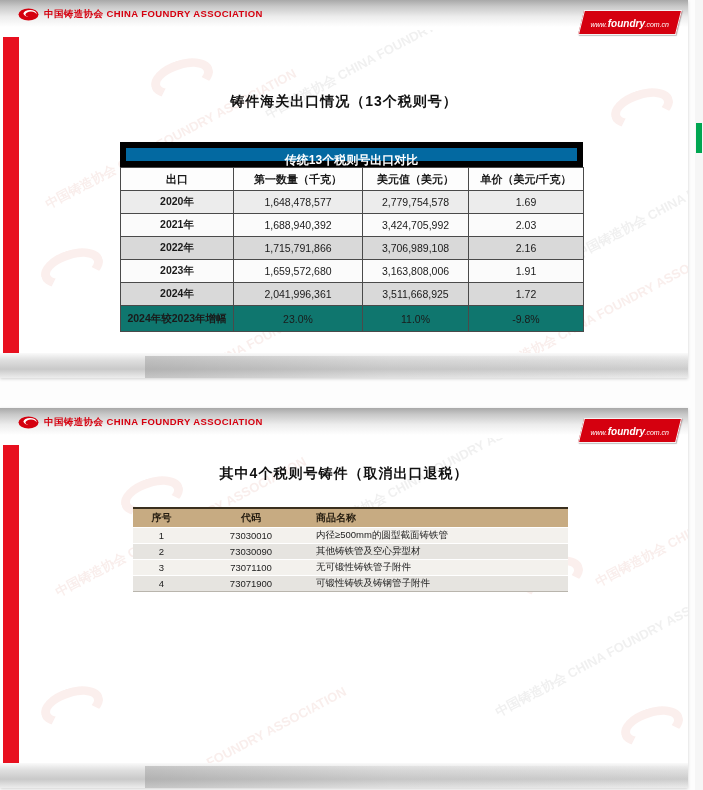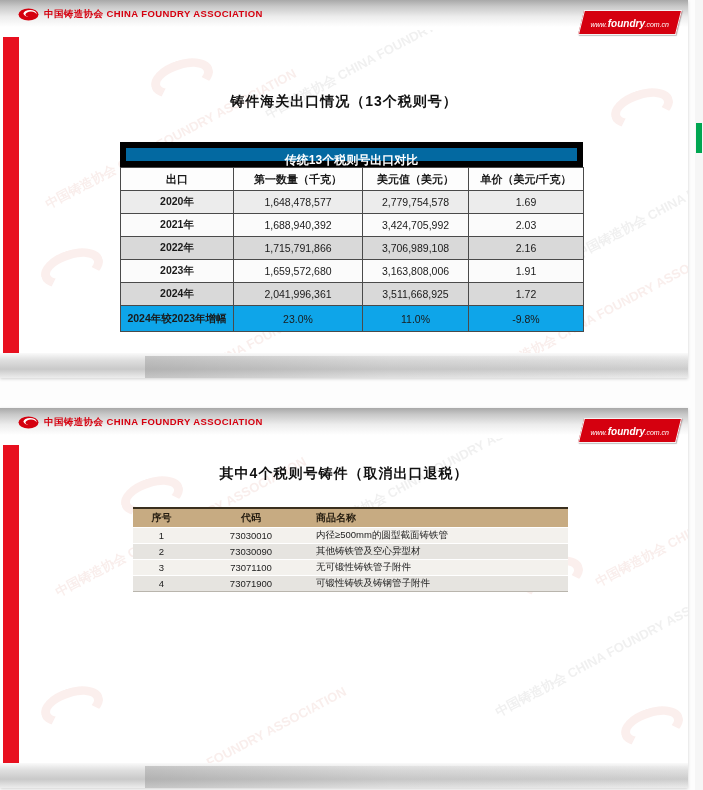--- a/index.html
+++ b/index.html
@@ -47,21 +47,21 @@
   .cmp-title { background:#0369a1; color:#ffffff; font-weight:bold; font-size:12px; text-align:center; border:6px solid #000000; }
   .s1-table .cmp-title { height:25px; line-height:25px; }
   table.cmp { width:100%; border-collapse:collapse; table-layout:fixed; }
   table.cmp td, table.cmp th { border:1px solid #4a4a4a; text-align:center; font-size:10.5px; color:#1a1a1a; overflow:hidden; white-space:nowrap; }
   table.cmp th { font-weight:bold; background:#fdfdfd; font-size:11px; }
   .s1-table th { height:23px; } .s1-table td { height:23px; }
   td.year { font-weight:bold;margin-top:25px; }
   tr.bg-a { background:#ececec; }
   tr.bg-b { background:#fbfbfb;padding-left:28px; }
   tr.bg-c { background:#d9d9d9; }
-  tr.bg-g { background:#0ea5e9; }
+  tr.bg-g { background:#0f766e; }
   .s1-table tr.growth td { height:26px; }
   tr.growth td.year { font-weight:bold; }
 
   
   .codes-wrap { position:absolute; left:133px; top:99px; width:435px; }
   table.codes { width:100%; border-collapse:collapse; table-layout:fixed; }
   table.codes th { background:#c7ab82; color:#241c10; font-size:10px; font-weight:bold; height:19px;
     border-top:2px solid #3a2f1e; border-bottom:1px solid #ffffff; text-align:left; padding:0 4px; }
   table.codes th.c-center { text-align:center; }
   table.codes td { font-size:9.5px; color:#222; height:16px; border-bottom:1px solid #ffffff; padding:0 4px; white-space:nowrap; overflow:hidden; }

